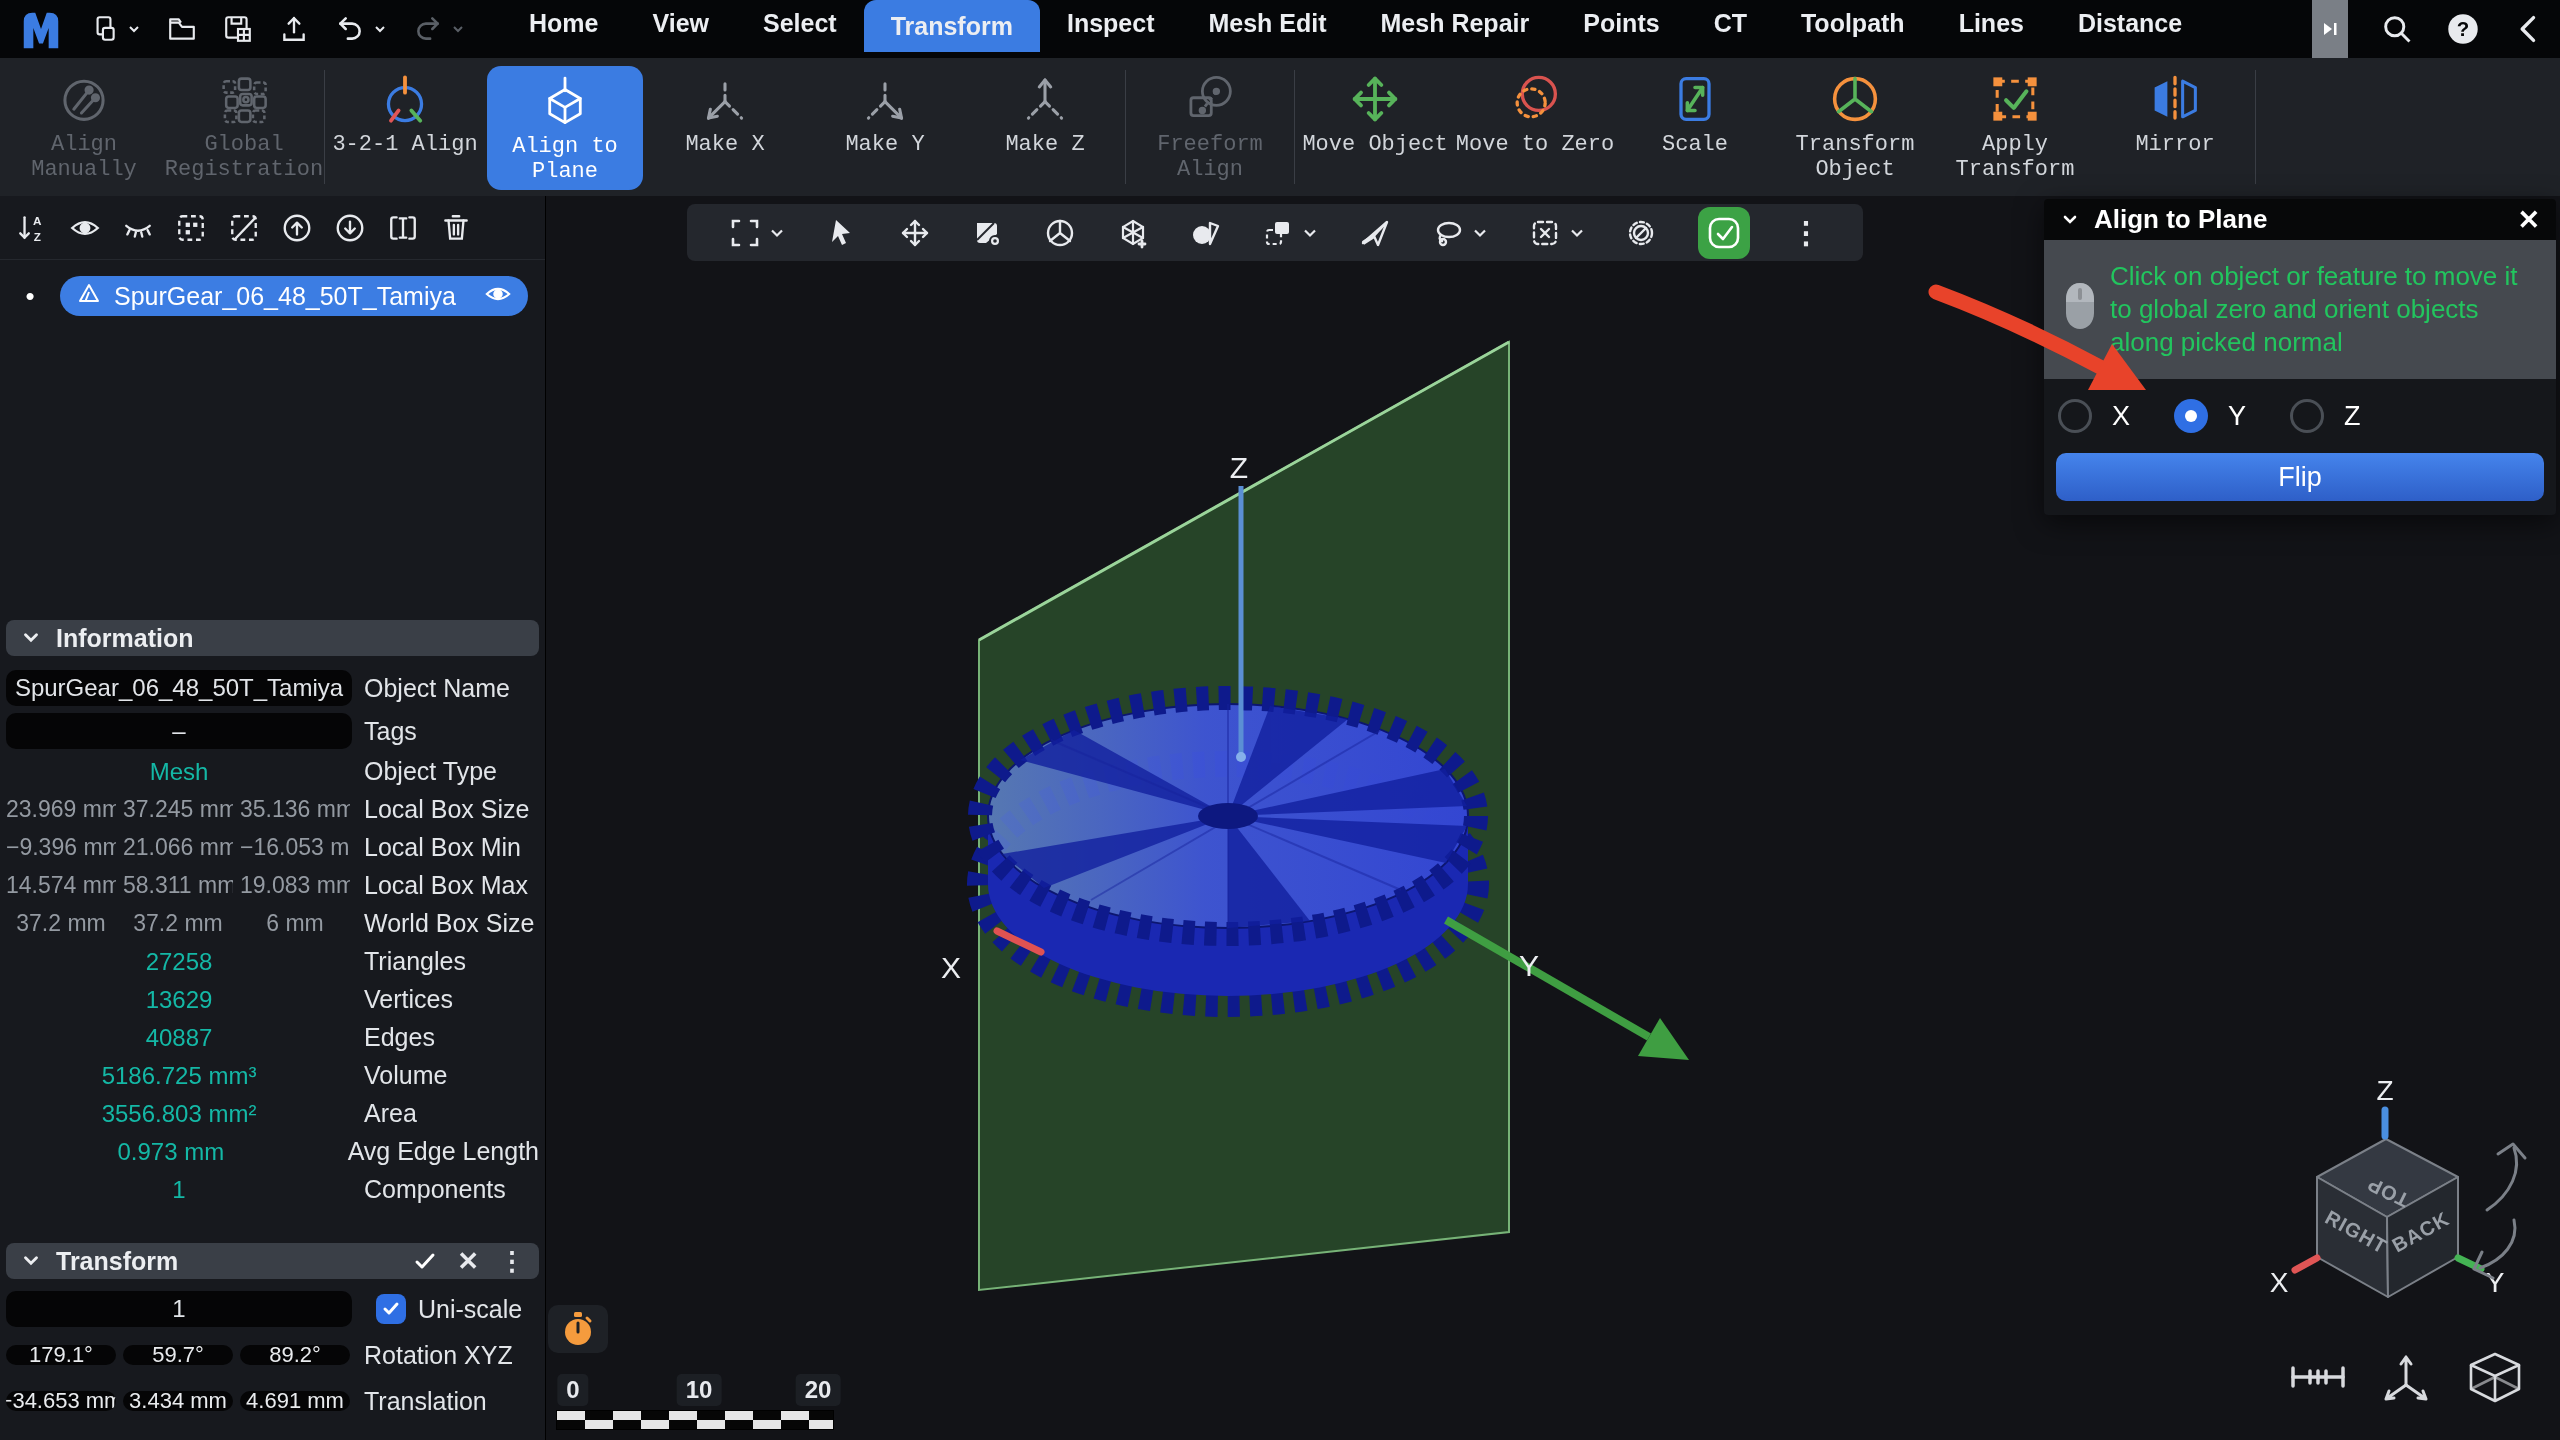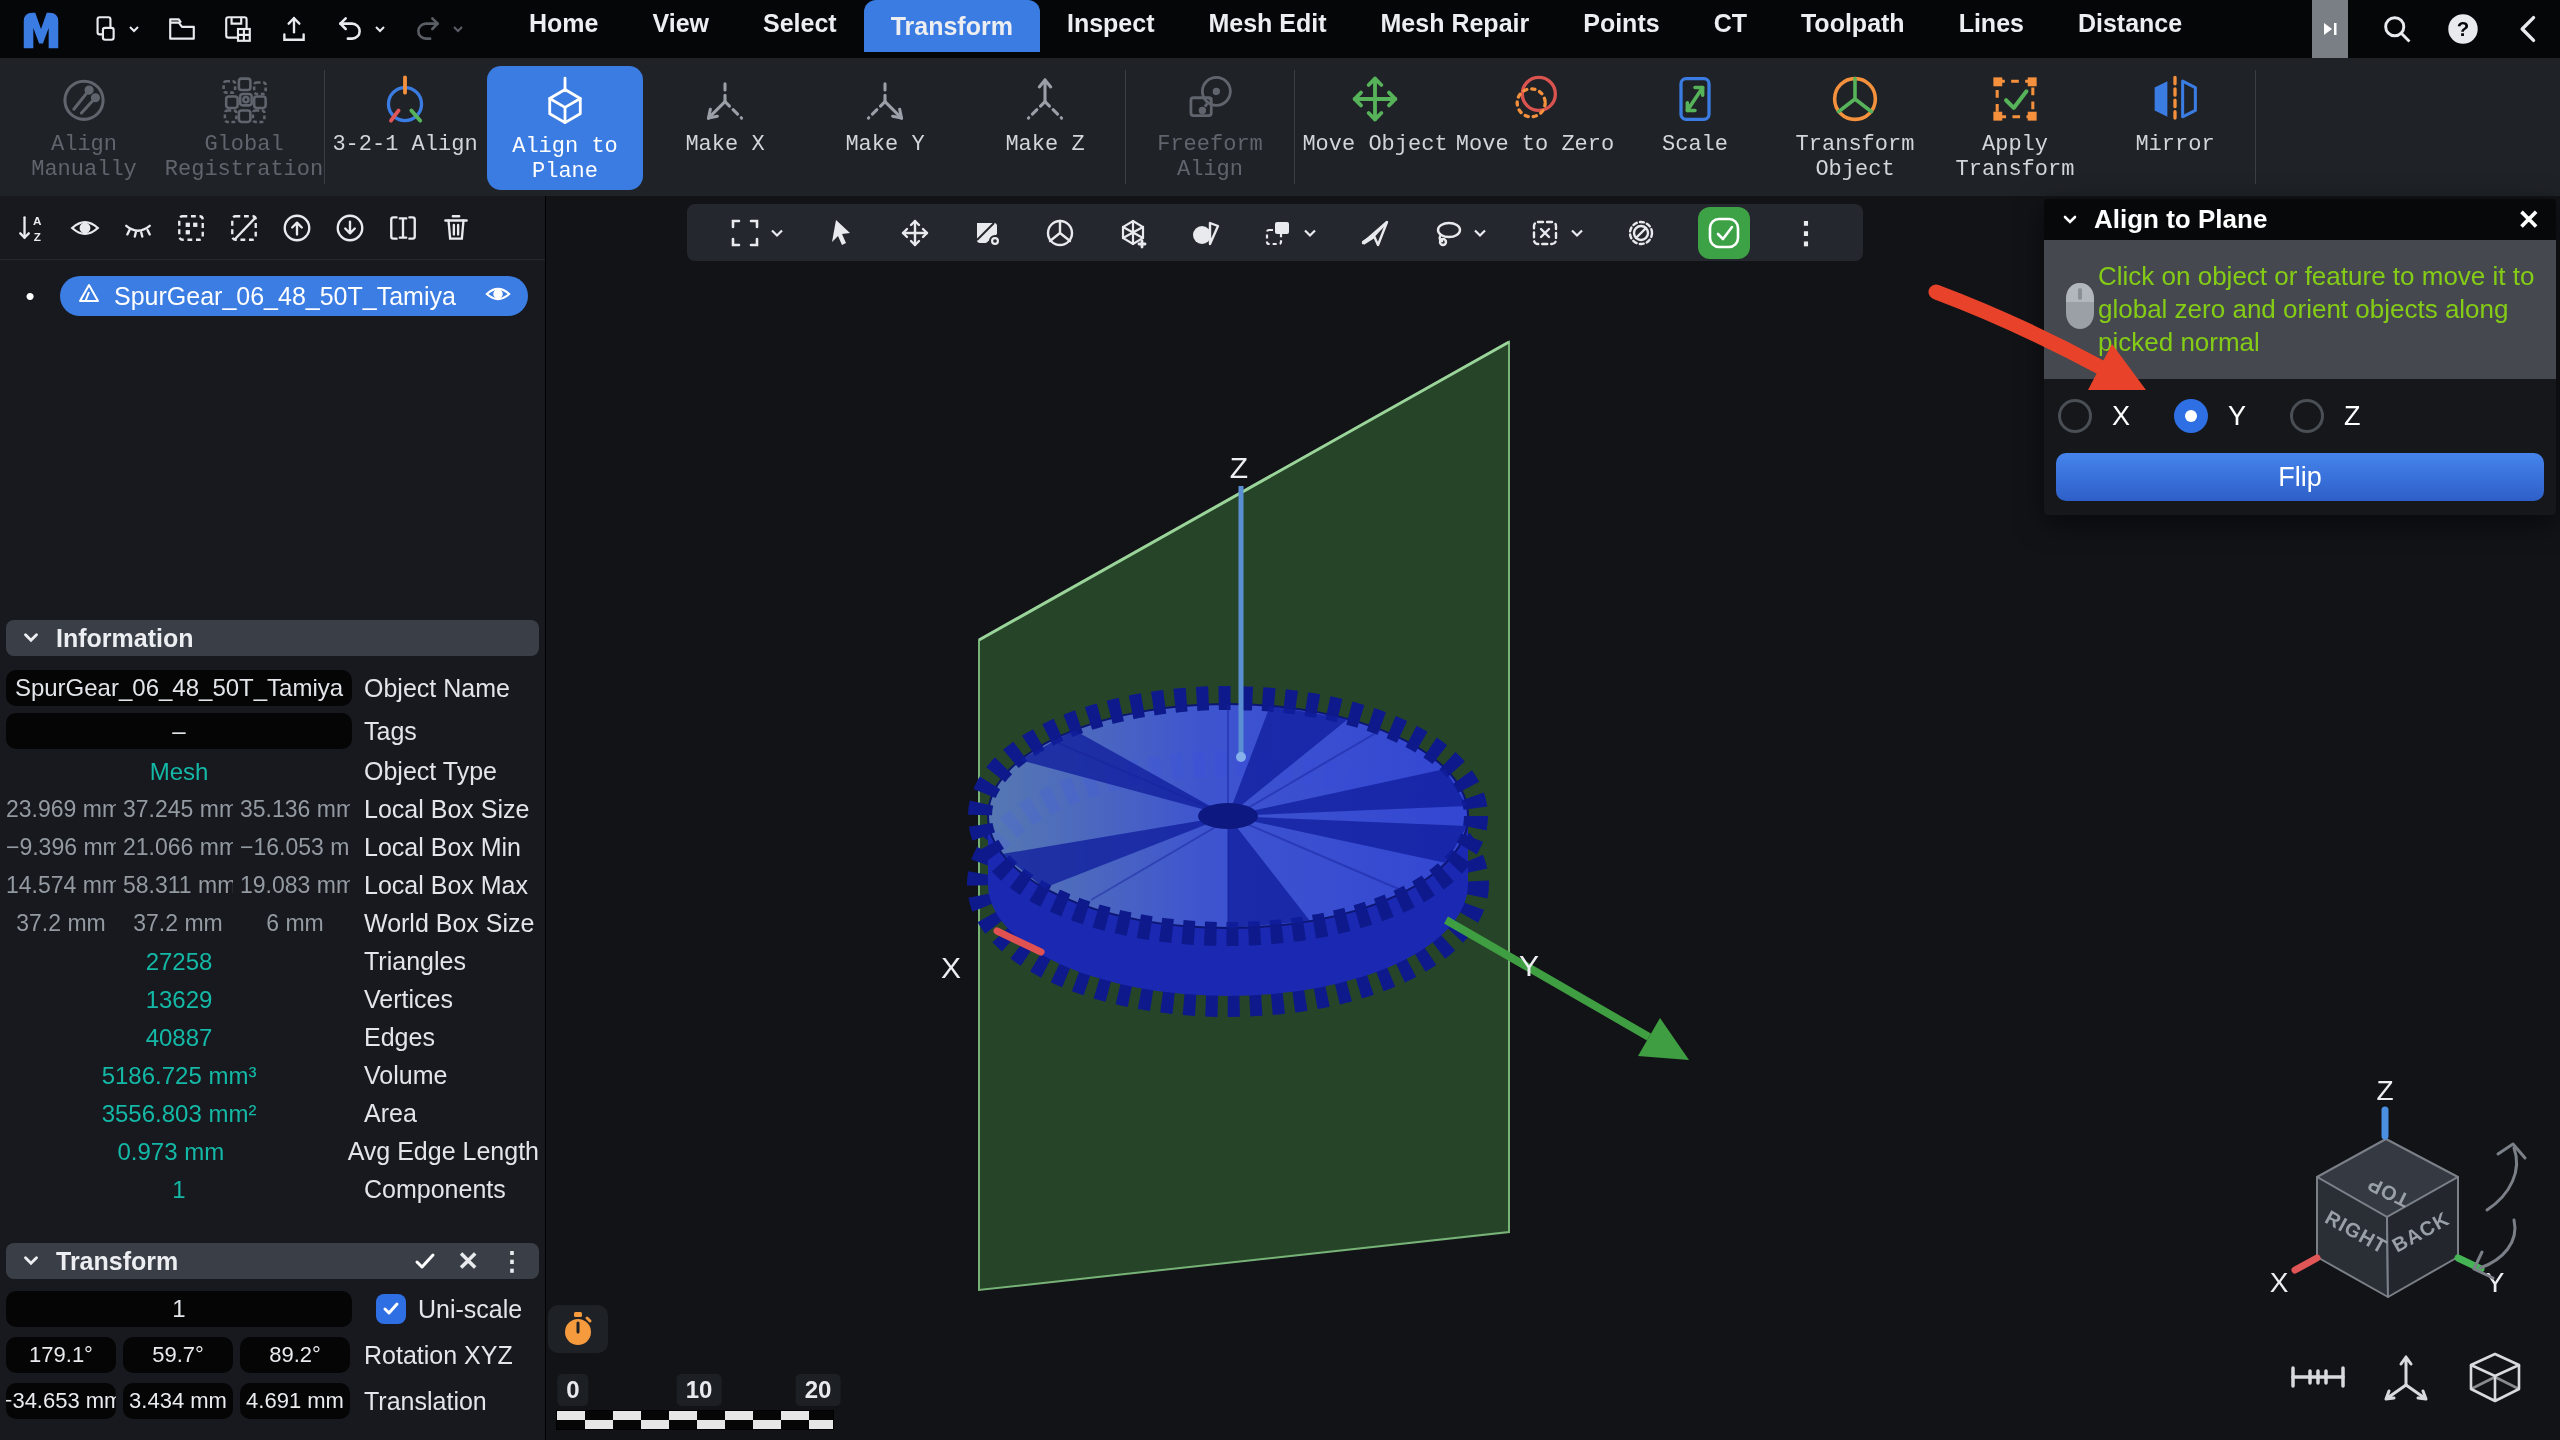--- a/index.html
+++ b/index.html
@@ -52,21 +52,21 @@
   .sech .sp{ flex:1; }
   .sech .hico{ margin-left:20px; font-size:26px; color:#e8eaee; display:flex; align-items:center; }
   .sec-body{ margin-top:14px; }
   .irow{ display:flex; align-items:center; height:31px; margin-bottom:7px; }
   .irow.tall{ height:36px; }
   .vals{ width:346px; flex:none; display:flex; justify-content:flex-start; gap:7px; }
   .vcenter{ width:346px; text-align:center; color:#14b8a6; font-size:24px; white-space:nowrap; }
   .cell{ width:110px; text-align:center; color:#949aa2; font-size:23px; white-space:nowrap; overflow:hidden; }
   .ibox{ width:346px; height:36px; background:#050506; border-radius:10px; color:#e2e5e9; font-size:24px;
          display:flex; align-items:center; justify-content:center; white-space:nowrap; overflow:hidden; }
-  .tbox{ width:110px; height:36px; background:#050506; border-radius:10px; color:#e9ebee; font-size:22px;
+  .tbox{ width:110px; height:20px; background:#050506; border-radius:10px; color:#e9ebee; font-size:22px;
          display:flex; align-items:center; justify-content:center; white-space:nowrap; overflow:hidden; }
   .ilabel{ margin-left:12px; font-size:25px; color:#e2e5e9; white-space:nowrap; }
   .trow{ display:flex; align-items:center; height:36px; margin-bottom:10px; }
   .cbx{ width:30px; height:30px; background:#2f6fe4; border-radius:8px; margin-left:24px;
         display:flex; align-items:center; justify-content:center; }
 
   
   .viewport{ position:absolute; left:545px; top:196px; width:2015px; height:1244px; background:#121317;
              border-left:1px solid #000; }
   .scene{ position:absolute; left:0; top:0; }
@@ -80,21 +80,21 @@
 
   
   .dialog{ position:absolute; left:1498px; top:3px; width:512px; background:#15171b; border-radius:4px;
            box-shadow:0 8px 28px rgba(0,0,0,.55); z-index:40; }
   .dlg-head{ height:41px; background:#070809; display:flex; align-items:center; padding:0 16px; border-radius:4px 4px 0 0; }
   .dlg-head svg{ width:20px; height:20px; margin-right:14px; }
   .dlg-title{ font-size:26px; font-weight:700; color:#fff; flex:1; }
   .dlg-close{ font-size:27px; font-weight:700; color:#fff; }
   .dlg-info{ background:#45494f; display:flex; padding:20px 20px 20px 18px; }
   .dlg-info .mouse{ width:36px; flex:none; margin-top:20px; }
-  .dlg-desc{ margin-left:0; font-size:26px; line-height:33px; color:#84cc16; }
+  .dlg-desc{ margin-left:12px; font-size:26px; line-height:33px; color:#22c55e; }
   .radio-row{ display:flex; align-items:center; height:74px; padding-left:14px; }
   .radio{ width:34px; height:34px; border-radius:50%; border:3px solid #4a4f56; background:transparent; flex:none; }
   .radio.on{ border:none; background:#2f6fe4; display:flex; align-items:center; justify-content:center; }
   .radio.on::after{ content:""; width:12px; height:12px; border-radius:50%; background:#fff; }
   .rlab{ font-size:27px; color:#fff; margin:0 44px 0 20px; }
   .flip-btn{ margin:0 12px 14px; height:48px; border-radius:10px;
              background:linear-gradient(#4584ec,#2e5fc8); display:flex; align-items:center; justify-content:center;
              font-size:27px; color:#fff; }
 
   

